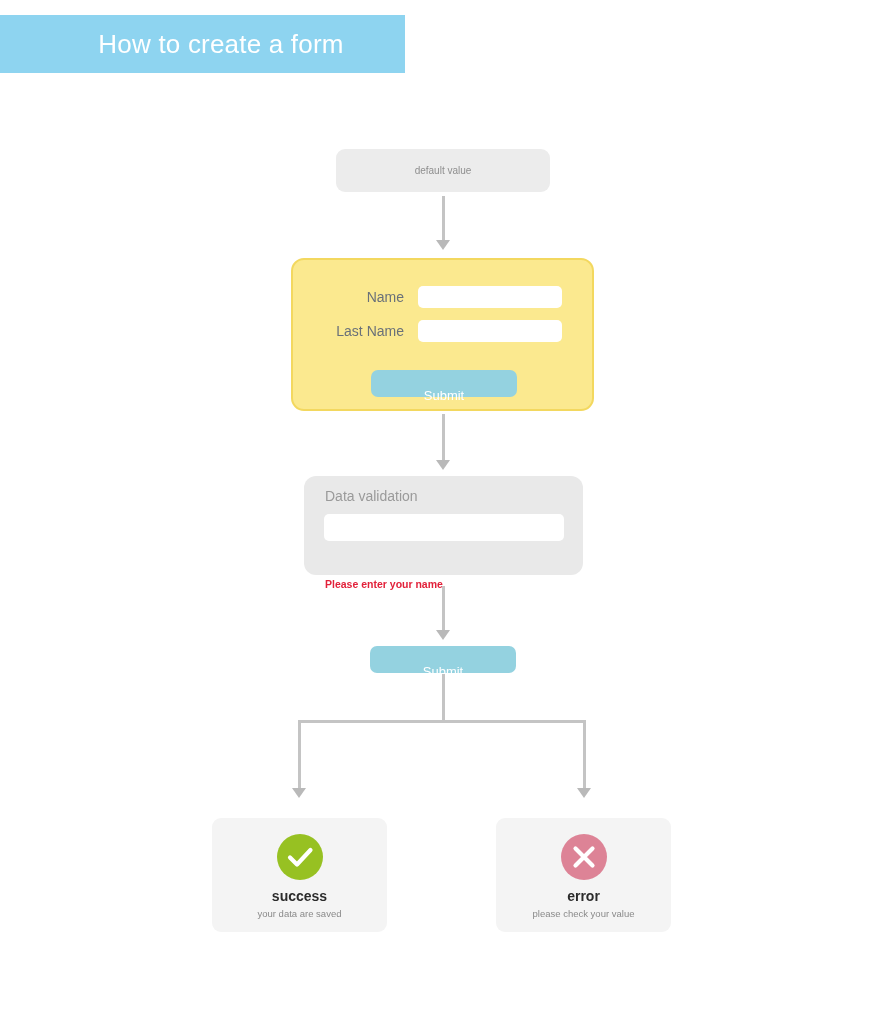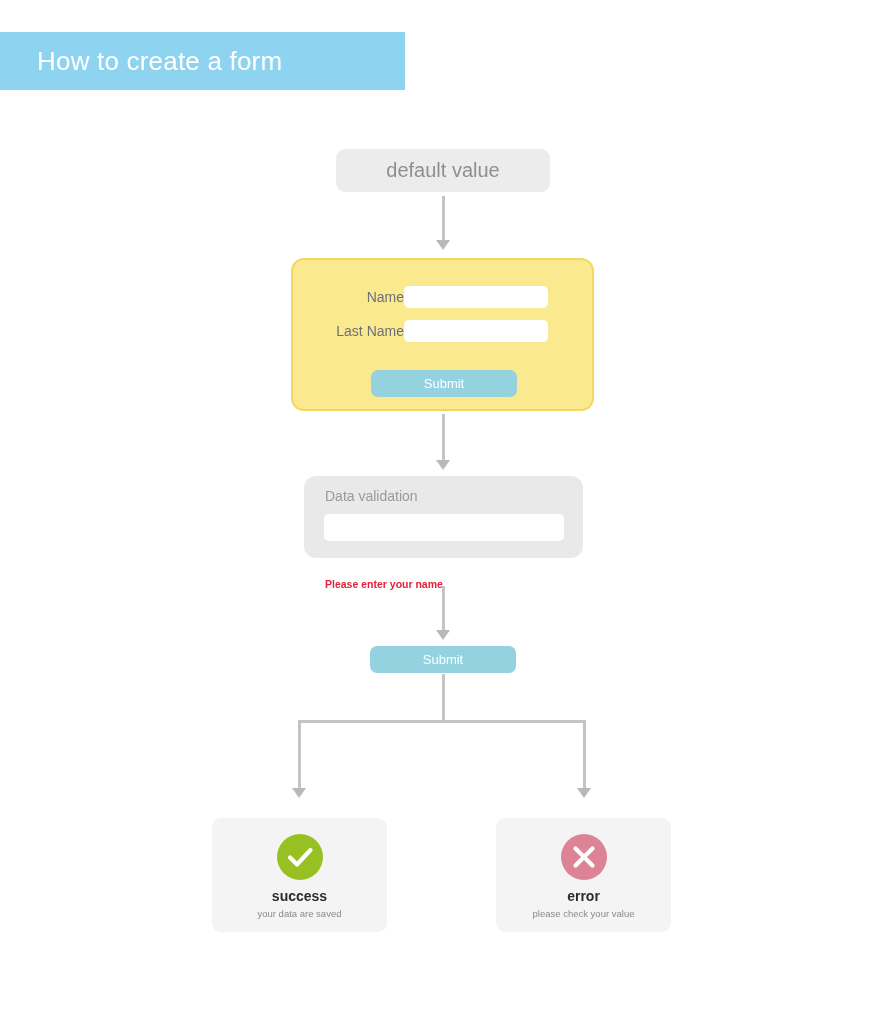--- a/index.html
+++ b/index.html
@@ -19,26 +19,27 @@
 
   .canvas {
     position: absolute;
     inset: 0;
   }
 
   
   .header-banner {
     position: absolute;
     left: 0;
-    top: 32px;
+    top: 15px;
     width: 405px;
     height: 58px;
     background: #8ed4f0;
     display: flex;
     align-items: center;
+    justify-content: center;
   }
   .header-title {
     color: #ffffff;
     font-size: 26px;
     font-weight: 400;
     letter-spacing: 0.2px;
     padding-left: 37px;
     line-height: 1;
   }
 
@@ -66,21 +67,21 @@
     width: 214px;
     height: 43px;
     background: #ececec;
     border-radius: 9px;
     display: flex;
     align-items: center;
     justify-content: center;
   }
   .default-box-label {
     color: #8f8f8f;
-    font-size: 20px;
+    font-size: 10px;
     text-align: center;
   }
 
   
   .form-card {
     position: absolute;
     left: 291px;
     top: 258px;
     width: 303px;
     height: 153px;
@@ -94,20 +95,21 @@
     display: flex;
     align-items: center;
   }
   .form-row-name  { left: 33px; top: 26px;  width: 240px; }
   .form-row-last  { left: 33px; top: 60px;  width: 240px; align-items: center; }
   .form-label {
     width: 78px;
     text-align: right;
     color: #6a7179;
     font-size: 14px;
+    padding-right: 14px;
   }
   .form-input {
     width: 144px;
     height: 22px;
     background: #ffffff;
     border: none;
     border-radius: 5px;
     box-sizing: border-box;
     padding: 0 7px;
     font-family: "Liberation Sans", sans-serif;
@@ -120,32 +122,32 @@
     width: 146px;
     height: 27px;
     background: #94d2e0;
     border: none;
     border-radius: 7px;
     color: #ffffff;
     font-family: "Liberation Sans", sans-serif;
     font-size: 13px;
     cursor: pointer;
     line-height: 27px;
-    padding: 0;
+    padding: 12px;
     text-align: center;
   }
   .btn-submit-form { left: 78px; top: 110px; }
 
   
   .validation-card {
     position: absolute;
     left: 304px;
     top: 476px;
     width: 279px;
-    height: 82px;
+    height: 99px;
     background: #e9e9e9;
     border-radius: 12px;
   }
   .validation-title {
     position: absolute;
     left: 21px;
     top: 12px;
     color: #9a9a9a;
     font-size: 14px;
   }

